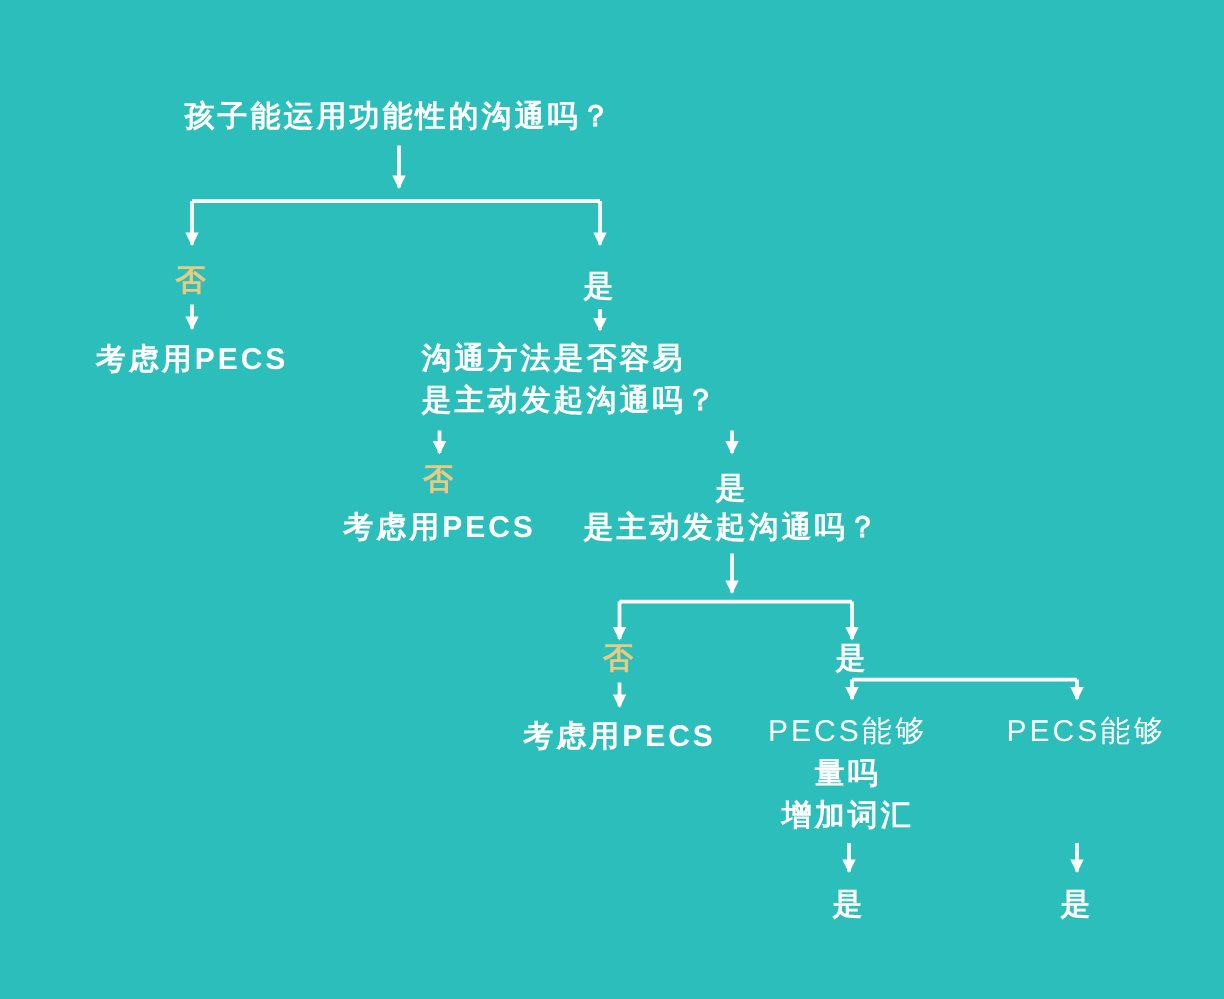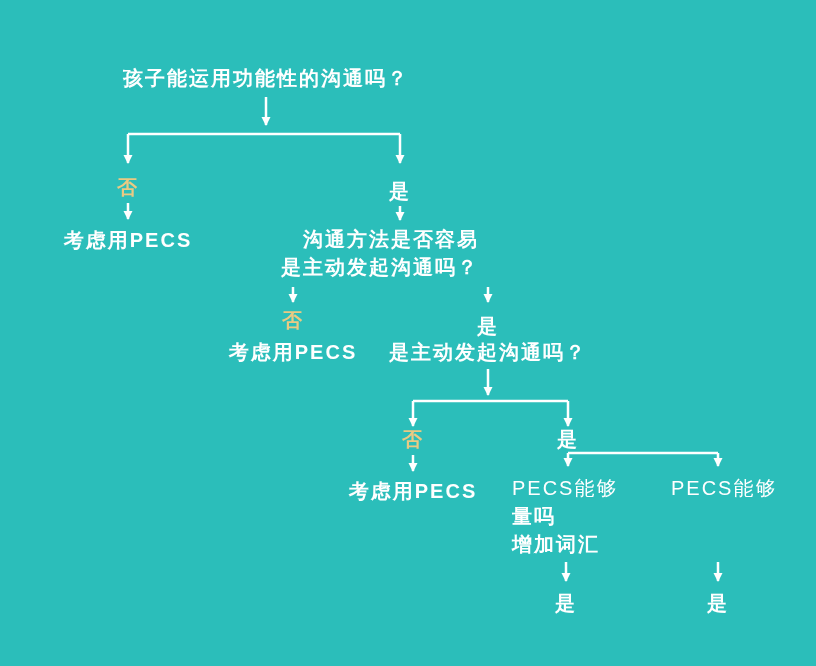--- a/index.html
+++ b/index.html
@@ -17,24 +17,24 @@
   .line { stroke: var(--text, #ffffff); stroke-width: 2.5; }
   .ah { fill: var(--text, #ffffff); }
   .node {
     position: absolute;
     transform: translateX(-50%);
     white-space: nowrap;
     font-size: 20px;
     font-weight: 700;
     letter-spacing: 2px;
     line-height: 28px;
-    text-align: right;
+    text-align: left;
   }
   .node.no { color: var(--no-accent, #eaca83); }
-  .node.block-left { transform: none; text-align: left; }
+  .node.block-left { transform: none; text-align: center; }
   .regular { font-weight: 400; }
 </style>
 </head>
 <body>
 
 <div class="canvas">
 
   <svg class="connectors" width="816" height="666" viewBox="0 0 816 666">
     <defs>
       <marker id="arrowDown" viewBox="0 0 12 12" refX="10" refY="6" markerWidth="12" markerHeight="12" markerUnits="userSpaceOnUse" orient="auto">

